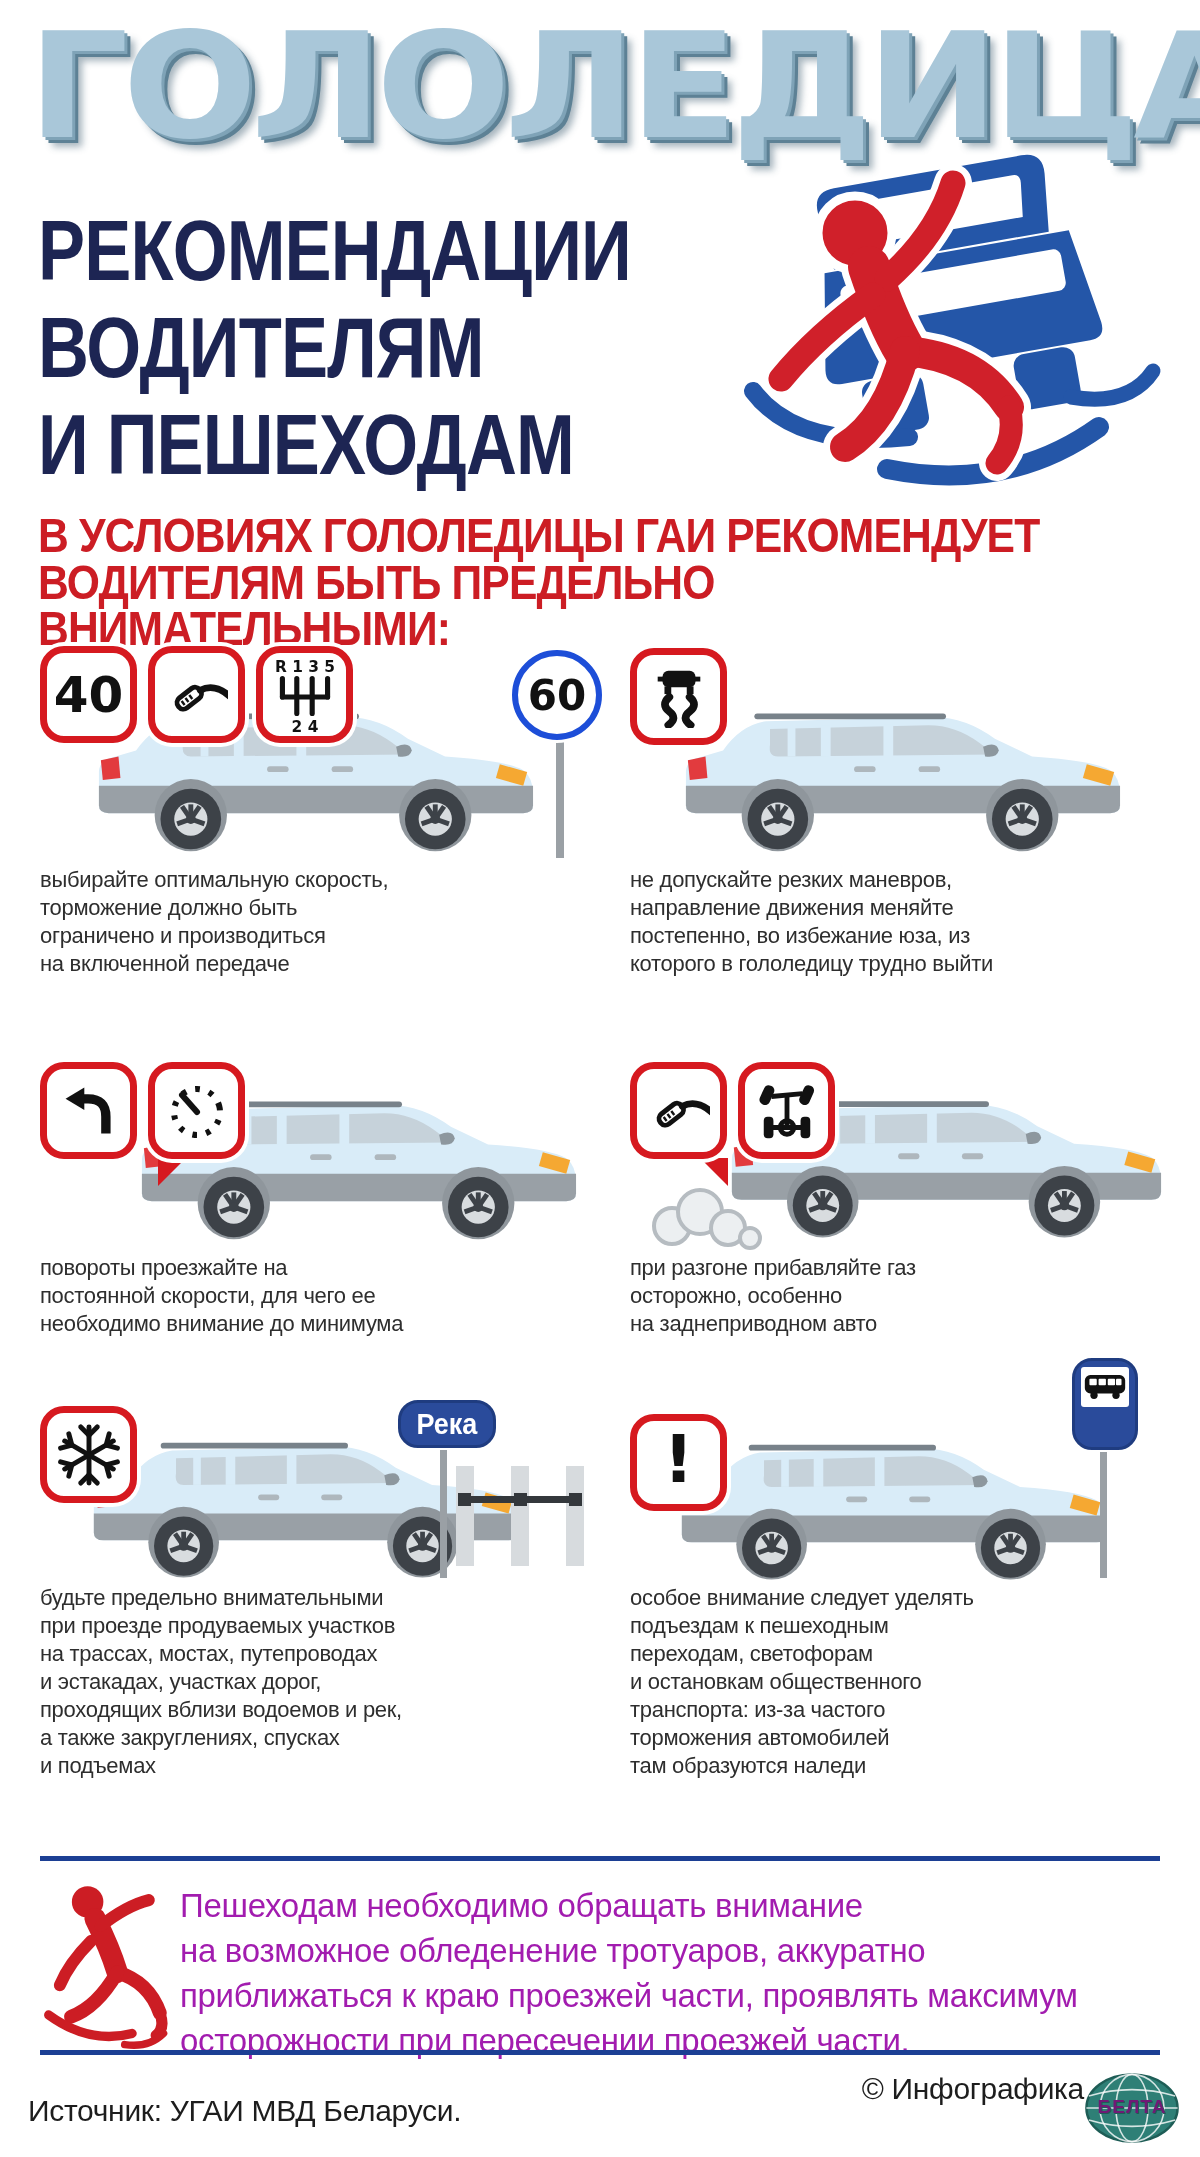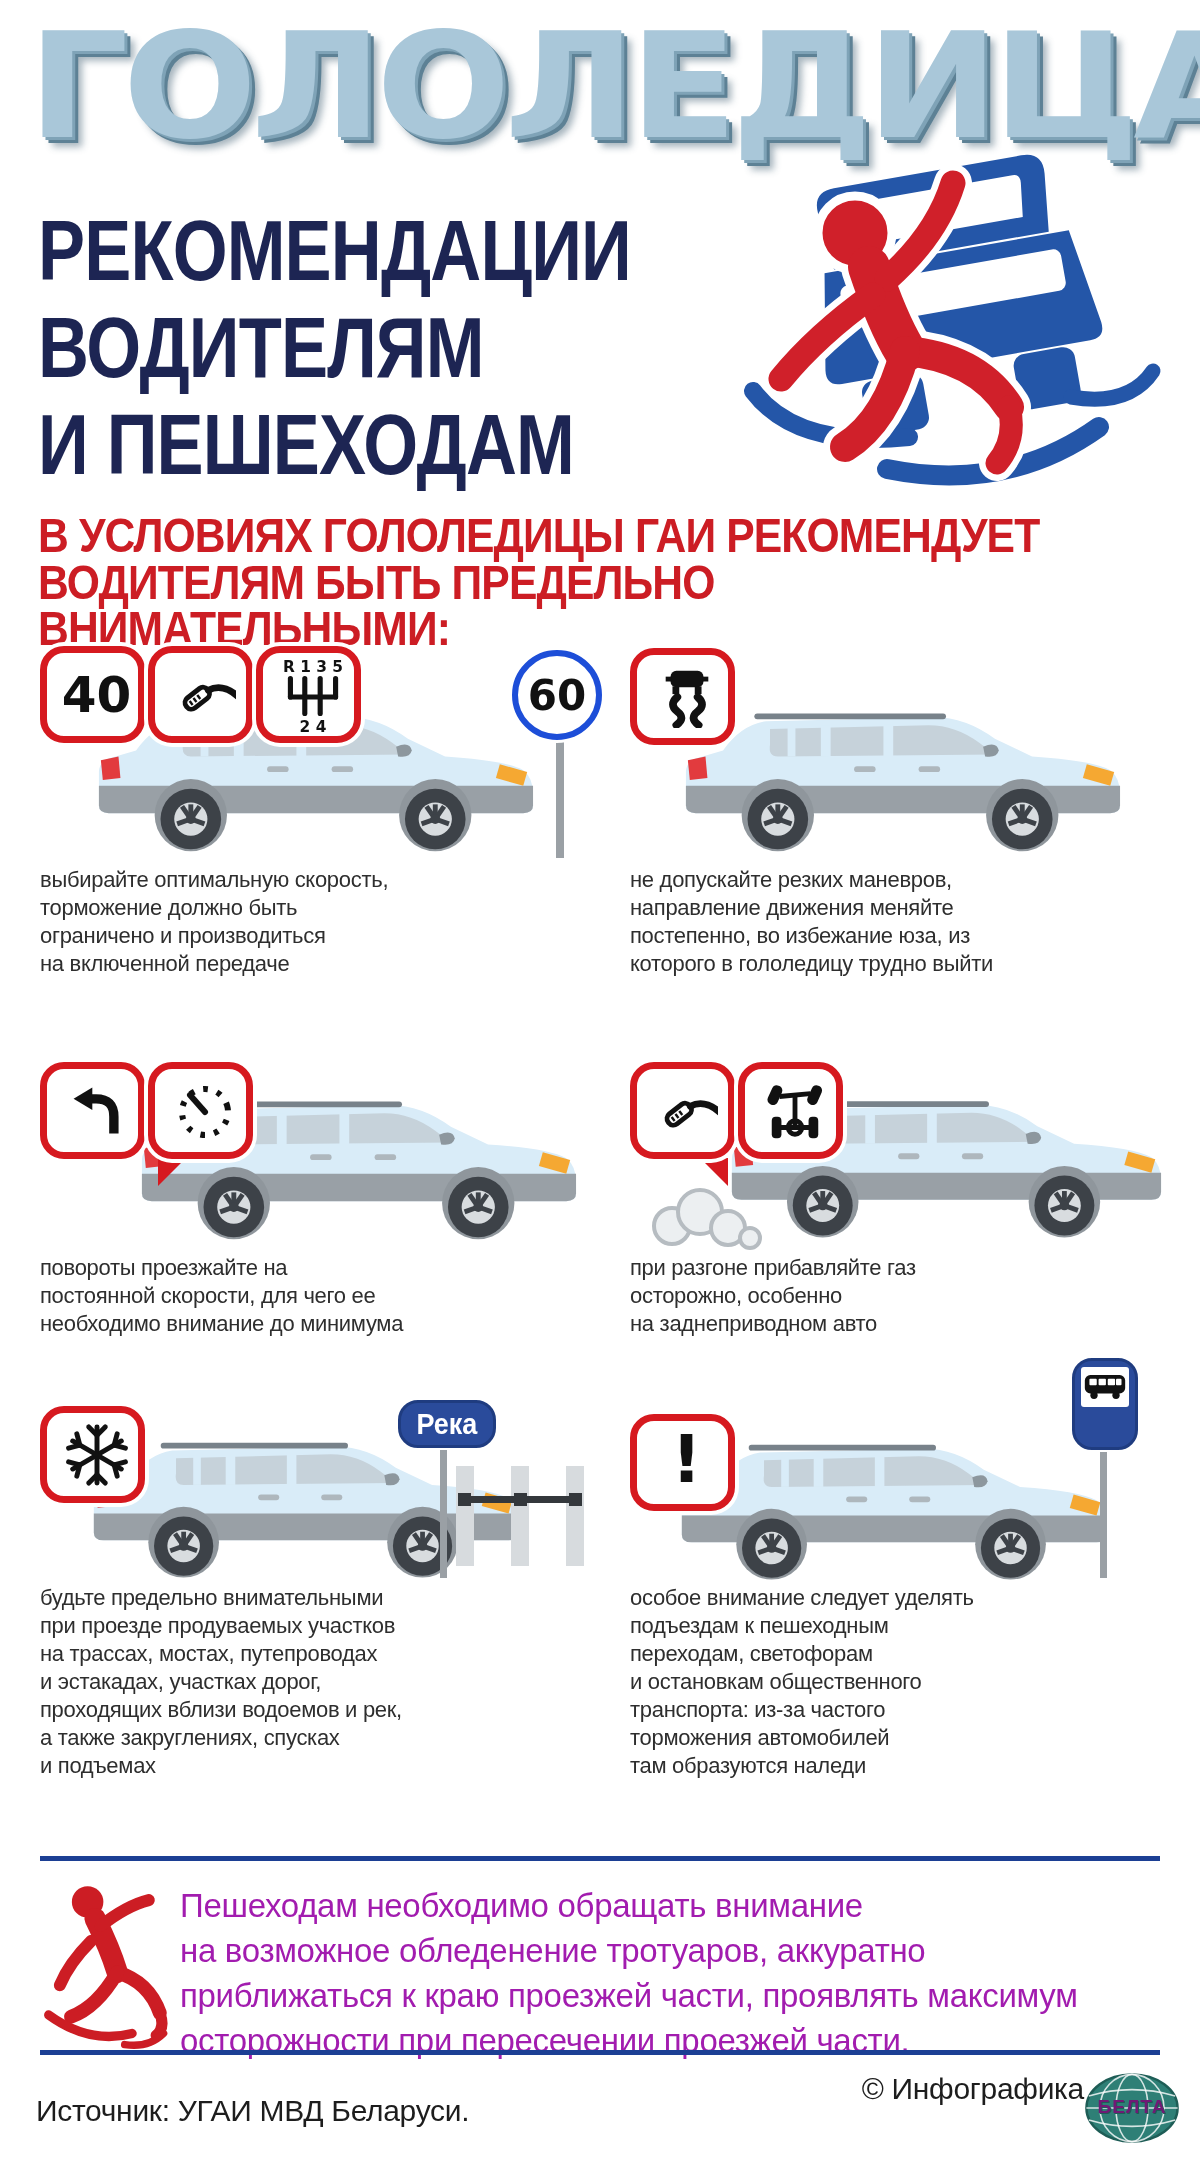--- a/index.html
+++ b/index.html
@@ -14,21 +14,21 @@
     letter-spacing:-6px;color:#a9c7d9;
     text-shadow:3px 3px 0 #7fa3b7,6px 6px 0 #5d8195,10px 11px 8px rgba(60,90,110,.45);
     transform:scale(1.0,.92);transform-origin:top left;}
   .subtitle{left:38px;top:202px;font-weight:bold;font-size:86px;line-height:1.13;
     color:#1d2553;letter-spacing:-1px;transform:scaleX(.82);transform-origin:top left;}
   .heading{left:38px;top:512px;font-weight:bold;font-size:49px;line-height:.95;
     color:#cc1d24;letter-spacing:-1px;transform:scaleX(.87);transform-origin:top left;}
 
   
   .tile{width:83px;height:83px;border:7px solid #d6191f;border-radius:24px;background:#fff;
-    box-shadow:0 0 0 4px #fff;display:flex;align-items:center;justify-content:center;z-index:3;padding-left:8px;}
+    box-shadow:0 0 0 4px #fff;display:flex;align-items:center;justify-content:center;z-index:3;}
   .tile .num{font-family:"DejaVu Sans",sans-serif;font-weight:bold;font-size:50px;color:#111;line-height:1;}
   .tile .bang{font-family:"DejaVu Sans",sans-serif;font-weight:bold;font-size:66px;color:#111;line-height:1;margin-top:-6px;}
   .tail{width:0;height:0;border:14px solid transparent;z-index:2;}
   .tail.dl{border-top-color:#d6191f;border-left-color:#d6191f;}
   .tail.dr{border-top-color:#d6191f;border-right-color:#d6191f;}
 
   .round-sign{width:78px;height:78px;border-radius:50%;border:6px solid #1d4ed8;background:#fff;
     display:flex;align-items:center;justify-content:center;z-index:3;box-shadow:0 0 0 3px #fff;}
   .round-sign .num{font-family:"DejaVu Sans",sans-serif;font-weight:bold;font-size:42px;color:#111;}
   .pole{background:#9aa0a5;z-index:1;}
@@ -394,21 +394,21 @@
 <div class="abs rule" style="left:40px;top:1856px;width:1120px"></div>
 <svg class="abs" style="left:32px;top:1876px;width:152px;height:176px">
     <use href="#fallman"></use>
   </svg>
 <div class="abs ped-text pre" style="left:180px;top:1884px">Пешеходам необходимо обращать внимание
 на возможное обледенение тротуаров, аккуратно
 приближаться к краю проезжей части, проявлять максимум
 осторожности при пересечении проезжей части.</div>
 <div class="abs rule" style="left:40px;top:2050px;width:1120px"></div>
 
-<div class="abs footer-text" style="left:36px;top:2094px">Источник: УГАИ МВД Беларуси.</div>
+<div class="abs footer-text" style="left:28px;top:2094px">Источник: УГАИ МВД Беларуси.</div>
 <div class="abs credit-row" style="left:820px;top:2072px;width:360px;justify-content:flex-end">
   <span class="footer-text">© Инфографика</span>
   <span class="abs" style="position:relative;width:96px;height:72px;display:inline-block">
     <svg width="96" height="72" viewBox="0 0 120 90" style="position:absolute;left:0;top:0">
         <use href="#belta"></use>
       </svg>
     <span style="position:absolute;left:0;top:24px;width:96px;text-align:center;color:#701a75;font-weight:bold;font-size:19px;letter-spacing:1px;text-shadow:1px 1px 0 #1e5d56">БЕЛТА</span>
   </span>
 </div>
 

